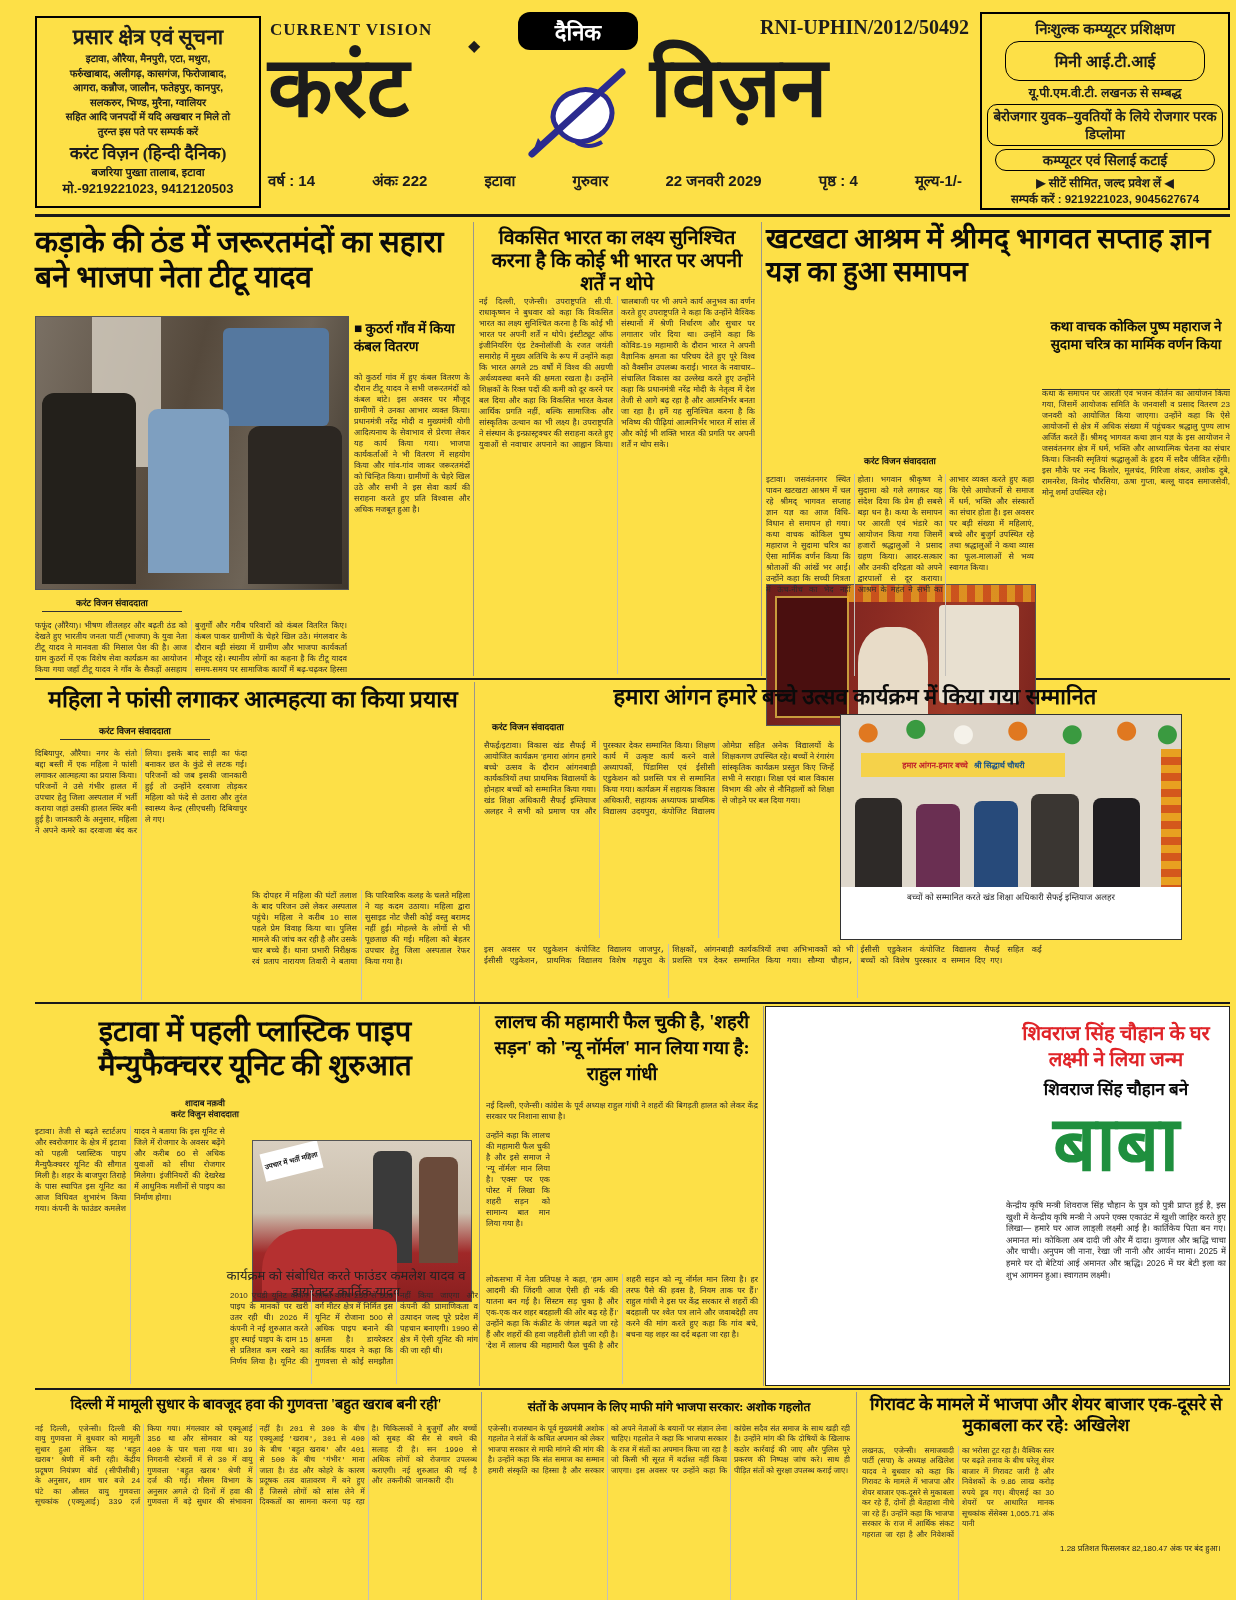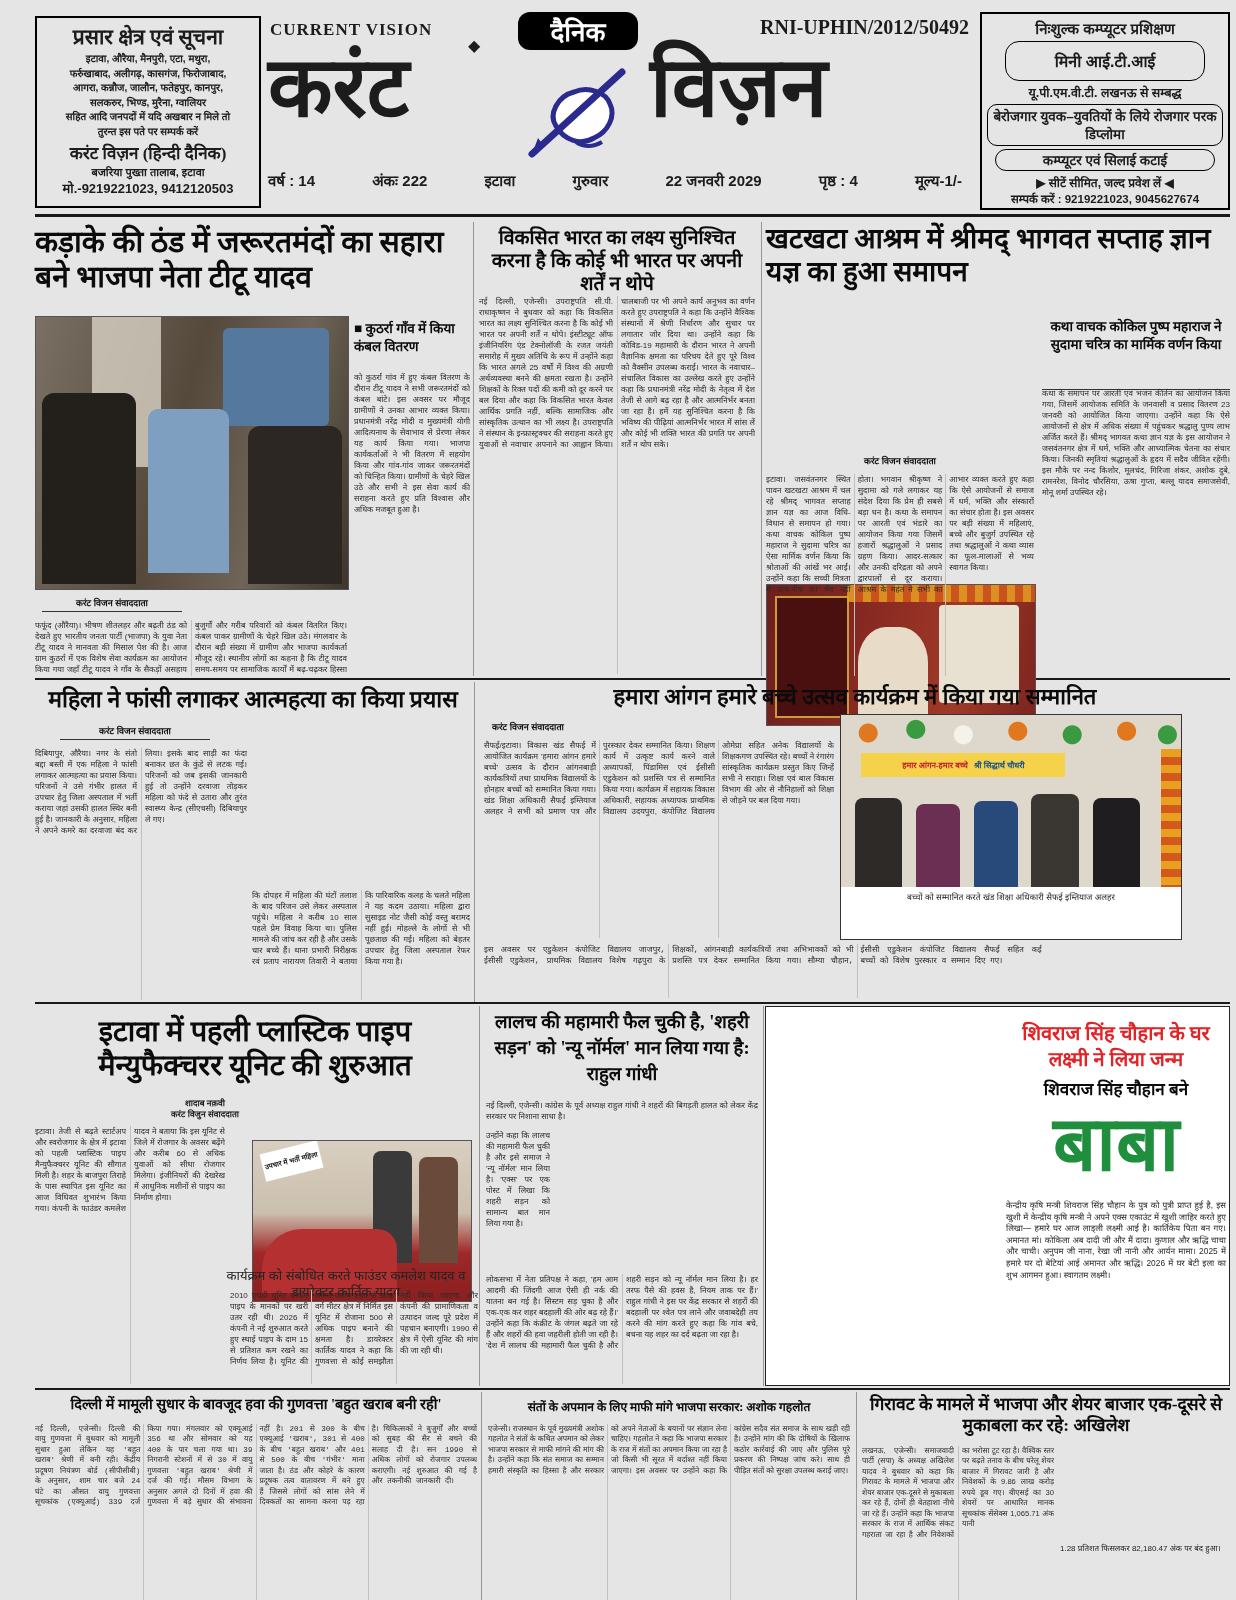--- a/index.html
+++ b/index.html
@@ -1,16 +1,16 @@
 <!DOCTYPE html>
 <html><head>
 <meta charset="utf-8">
 <style>
   html,body{margin:0;padding:0;}
-  .page{position:relative;width:1236px;height:1600px;background:#e5e5e5;overflow:hidden;
+  .page{position:relative;width:1236px;height:1600px;background:#fde047;overflow:hidden;
         font-family:"Liberation Sans",sans-serif;color:#1c1c1c;}
   .abs{position:absolute;}
   .serif{font-family:"Liberation Serif",serif;}
   .headline{font-weight:700;color:#0b0b0b;font-family:"Liberation Serif",serif;line-height:1.18;}
   .body-text{font-size:8px;line-height:1.38;text-align:justify;color:#2b2b2b;overflow:hidden;}
   .cols2{column-count:2;column-gap:8px;column-rule:1px solid #c3c0ba;}
   .cols3{column-count:3;column-gap:7px;column-rule:1px solid #c3c0ba;}
   .cols4{column-count:4;column-gap:7px;column-rule:1px solid #c3c0ba;font-family:Liberation Mono, monospace;}
   .byline{font-weight:700;font-size:9px;text-align:center;color:#111;}
   .rule{background:#1a1a1a;}
@@ -37,21 +37,21 @@
       <div>सहित आदि जनपदों में यदि अखबार न मिले तो</div>
       <div>तुरन्त इस पते पर सम्पर्क करें</div>
     </div>
     <div class="serif" style="font-size:17px;font-weight:700;margin-top:2px;">करंट विज़न (हिन्दी दैनिक)</div>
     <div style="font-size:11px;font-weight:700;">बजरिया पुख्ता तालाब, इटावा</div>
     <div style="font-size:13px;font-weight:700;">मो.-9219221023, 9412120503</div>
   </div>
 
   <div class="abs serif" style="left:270px;top:20px;font-size:17px;font-weight:700;letter-spacing:1px;">CURRENT VISION</div>
   <div class="abs" style="left:468px;top:36px;font-size:16px;">◆</div>
-  <div class="abs" style="left:518px;top:12px;width:120px;height:38px;background:#000;border-radius:12px;color:#fff;display:flex;align-items:center;justify-content:center;font-size:26px;font-weight:700;">दैनिक</div>
+  <div class="abs" style="left:518px;top:12px;width:120px;height:38px;background:#000;border-radius:12px;color:#fff;display:flex;align-items:center;justify-content:center;font-size:22px;font-weight:700;">दैनिक</div>
 
   <div class="abs serif" style="left:268px;top:44px;font-size:84px;font-weight:700;line-height:1.05;">करंट</div>
   <div class="abs serif" style="left:650px;top:44px;font-size:84px;font-weight:700;line-height:1.05;">विज़न</div>
 
   <div class="abs" style="left:518px;top:58px;width:128px;height:104px;">
     <svg width="128" height="104" viewBox="0 0 128 104">
       <path d="M38 68 C30 56 40 38 56 34 C70 28 88 34 92 46 C98 58 90 74 76 80 C62 88 46 82 38 68 Z" fill="#ffffff" stroke="#2b2b8f" stroke-width="5"></path>
       <path d="M14 96 L104 14" stroke="#2b2b8f" stroke-width="7" stroke-linecap="round"></path>
       <path d="M14 96 L26 88 L20 80 Z" fill="#2b2b8f"></path>
       <path d="M58 84 Q70 92 84 84" fill="none" stroke="#2b2b8f" stroke-width="4"></path>

